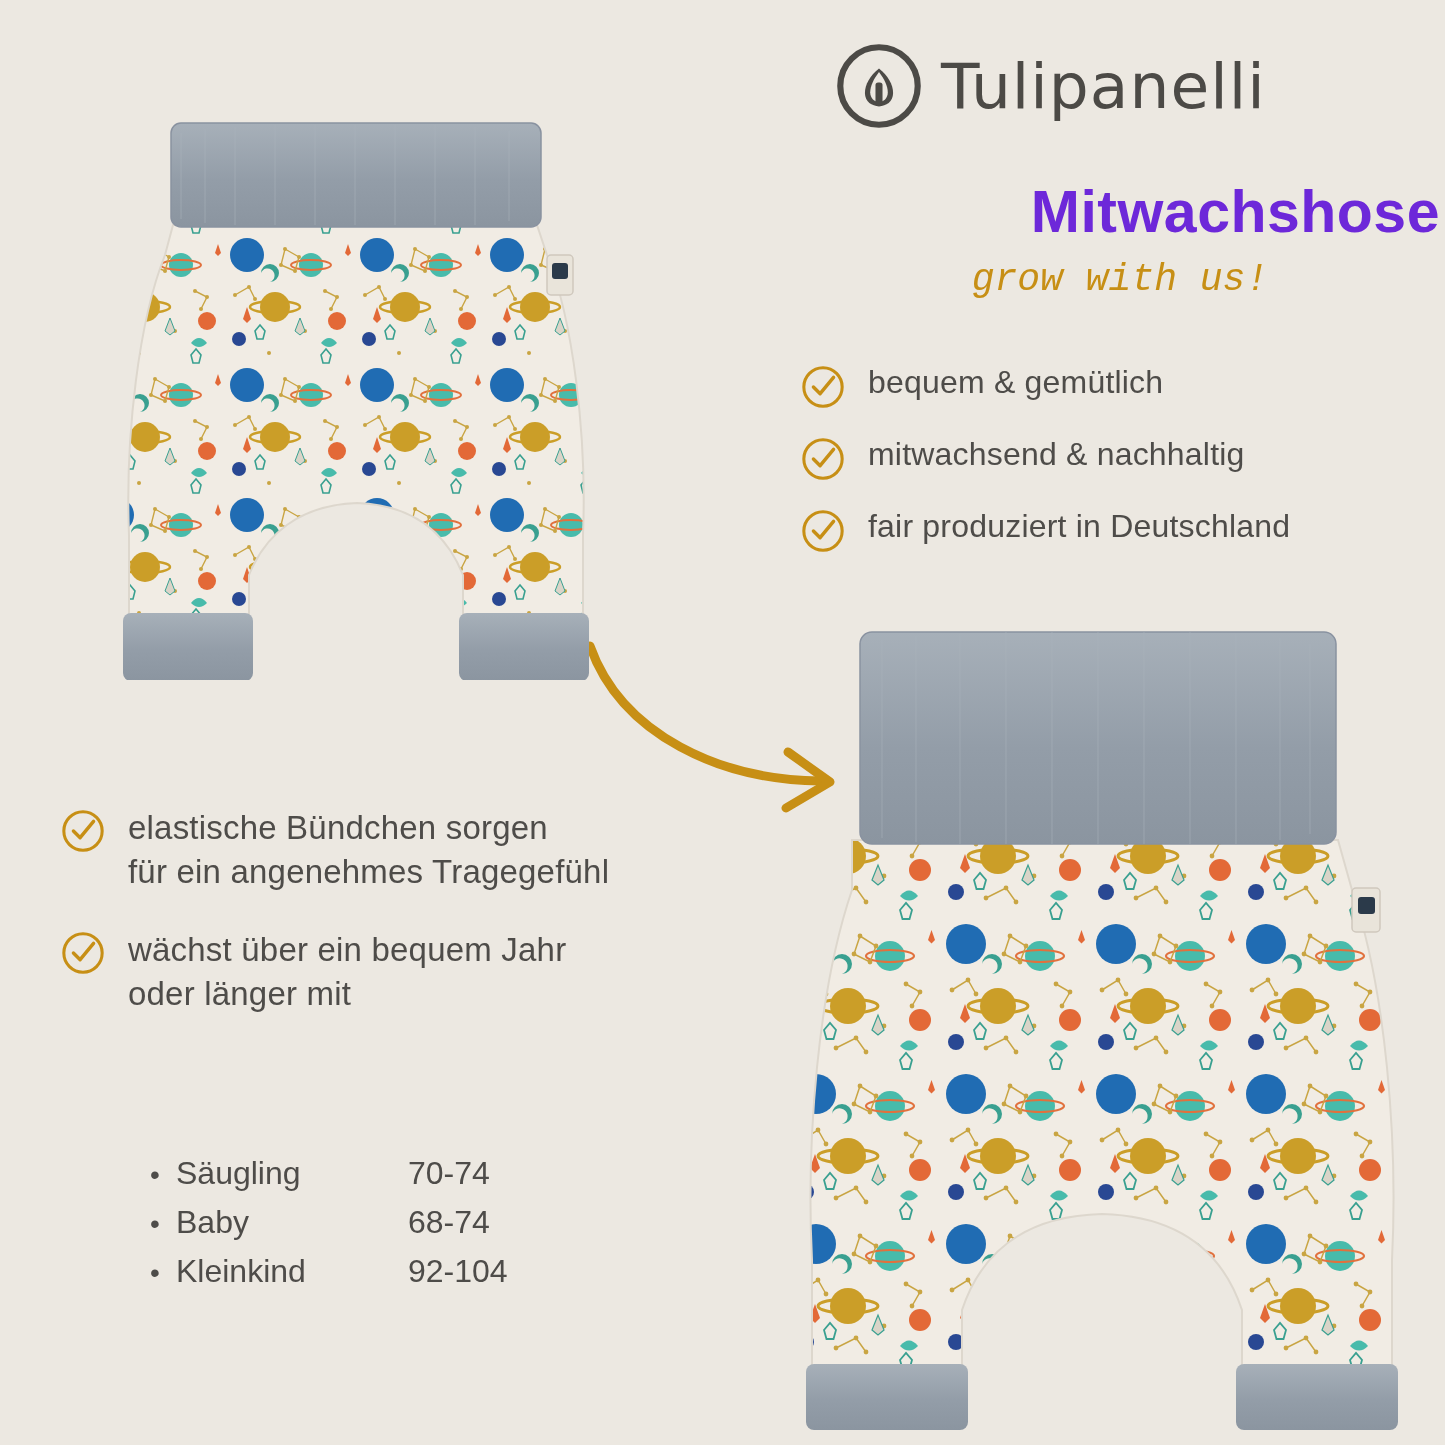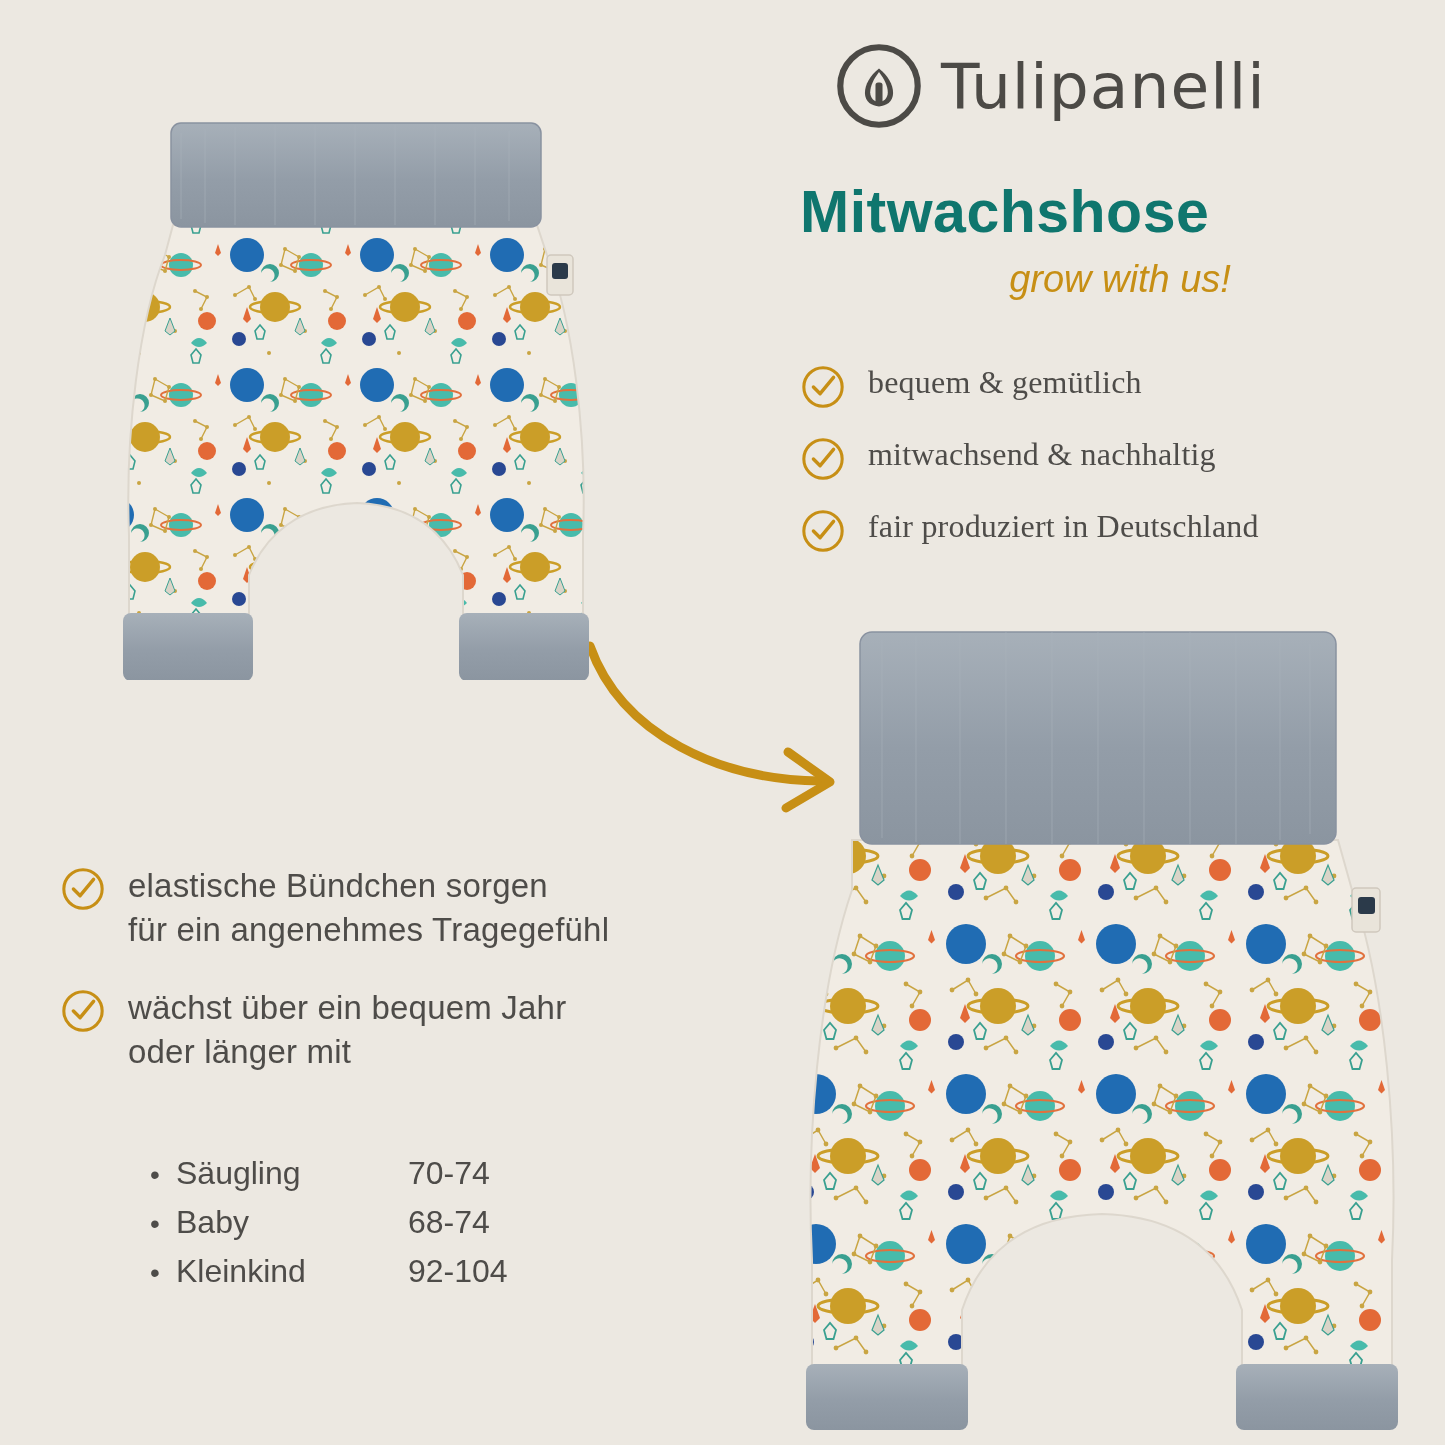--- a/index.html
+++ b/index.html
@@ -41,33 +41,33 @@
     font-size: 63px;
     letter-spacing: 1px;
     color: #4c4a46;
     font-weight: 400;
   }
   .headline {
     position: absolute;
     top: 178px;
     left: 800px;
     width: 640px;
-    text-align: left;
+    text-align: right;
     font-size: 59px;
     font-weight: bold;
     letter-spacing: 0.5px;
-    color: #0f766e;
+    color: #6d28d9;
   }
   .subheadline {
     position: absolute;
     top: 258px;
     left: 800px;
     width: 640px;
     text-align: center;
-    font-family: Liberation Sans, sans-serif;
+    font-family: Liberation Mono, monospace;
     font-style: italic;
     font-size: 38px;
     color: #c78f15;
   }
 
   
   .check-list {
     position: absolute;
   }
   .check-row {
@@ -88,24 +88,24 @@
     color: #4e4c49;
     white-space: pre-line;
     letter-spacing: 0.2px;
   }
 
   #list-right {
     top: 362px;
     left: 800px;
     width: 640px;
   }
-  #list-right .check-text { font-size: 32px; font-family: Liberation Serif, serif; }
+  #list-right .check-text { font-size: 32px; }
 
   #list-left {
-    top: 864px;
+    top: 806px;
     left: 60px;
     width: 690px;
   }
   #list-left .check-row { margin-bottom: 34px; }
   #list-left .check-text { font-size: 33px; line-height: 1.33; }
 
   
   .size-table {
     position: absolute;
     top: 1155px;

